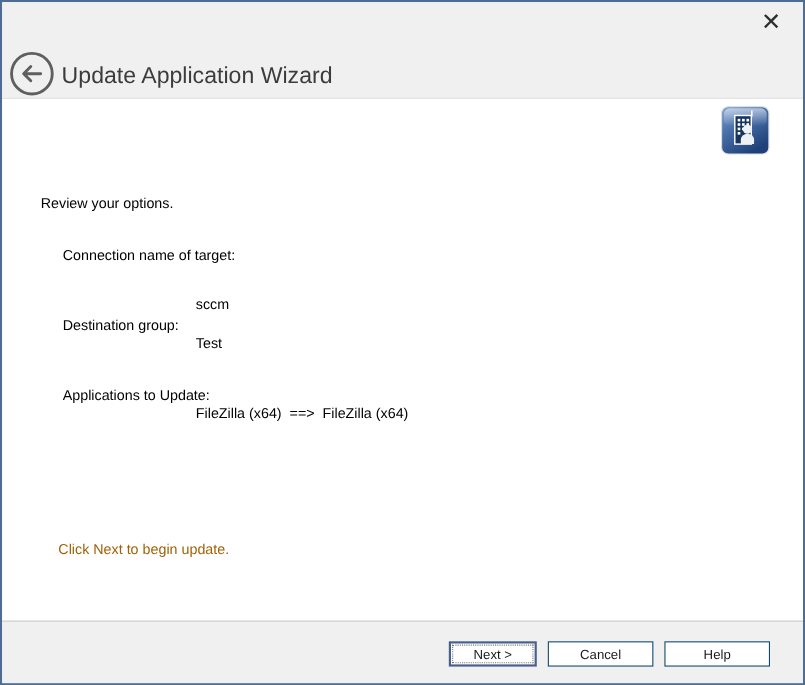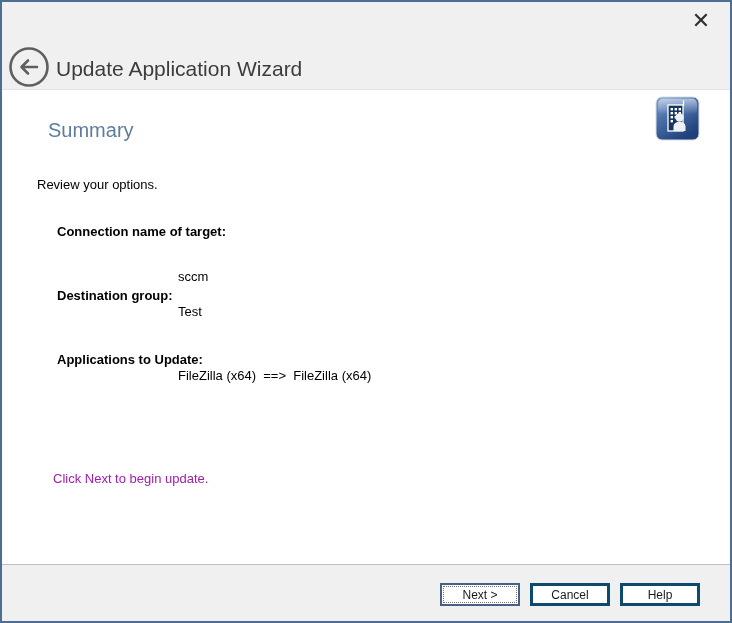--- a/index.html
+++ b/index.html
@@ -84,60 +84,60 @@
     position: absolute;
     left: 35px;
     top: 87px;
     font-size: 13px;
     color: #000000;
   }
   .summary-label {
     position: absolute;
     left: 55px;
     font-size: 13px;
-    font-weight: bold;
+    font-weight: normal;
     color: #000000;
   }
   .summary-value {
     position: absolute;
     left: 176px;
     font-size: 13px;
     color: #000000;
     white-space: pre;
   }
   .lbl-0 { top: 134px; }
   .val-0 { top: 151px; margin-top: 28px; }
   .lbl-1 { top: 198px; }
   .val-1 { top: 214px; }
   .lbl-2 { top: 262px; }
   .val-2 { top: 278px; }
   .instruction-text {
     position: absolute;
     left: 51px;
-    top: 381px;
-    font-size: 13px;
-    color: #a21caf;
+    top: 402px;
+    font-size: 13px;
+    color: #a16207;
   }
   
   .footer {
     flex: 0 0 auto;
     height: 57px;
     background: #f0f0f0;
     border-top: 1px solid #bdbdbd;
     display: flex;
     justify-content: flex-end;
     align-items: flex-start;
     gap: 10px;
     padding: 18px 30px 0 0;
   }
   .btn {
-    width: 80px;
+    width: 96px;
     height: 23px;
     background: #ffffff;
-    border: 3px solid #0c4a6e;
+    border: 1px solid #0c4a6e;
     font-size: 12px;
     color: #1a1a1a;
     font-family: "Liberation Sans", "DejaVu Sans", sans-serif;
     cursor: pointer;
     position: relative;
   }
   .btn-default {
     width: 80px;
     border: 2px solid #46608a;
   }
@@ -159,21 +159,20 @@
     <button class="back-btn" title="">
       <svg width="42" height="42" viewBox="0 0 42 42">
         <circle cx="21" cy="21" r="18.5" fill="none" stroke="#5f5f5f" stroke-width="2.6"></circle>
         <path d="M29 21 H14 M20 14.5 L13.5 21 L20 27.5" fill="none" stroke="#5f5f5f" stroke-width="2.6" stroke-linecap="round" stroke-linejoin="round"></path>
       </svg>
     </button>
     <span class="window-title">Update Application Wizard</span>
   </div>
 
   <div class="content">
-    <h1 class="page-title">Summary</h1>
 
     <svg class="badge-icon" viewBox="0 0 45 45">
       <defs>
         <linearGradient id="bg" x1="0" y1="0" x2="0.6" y2="1">
           <stop offset="0" stop-color="#7ba0cf"></stop>
           <stop offset="0.45" stop-color="#4a6fa8"></stop>
           <stop offset="1" stop-color="#1f4078"></stop>
         </linearGradient>
         <linearGradient id="gloss" x1="0" y1="0" x2="0" y2="1">
           <stop offset="0" stop-color="#ffffff" stop-opacity="0.55"></stop>

